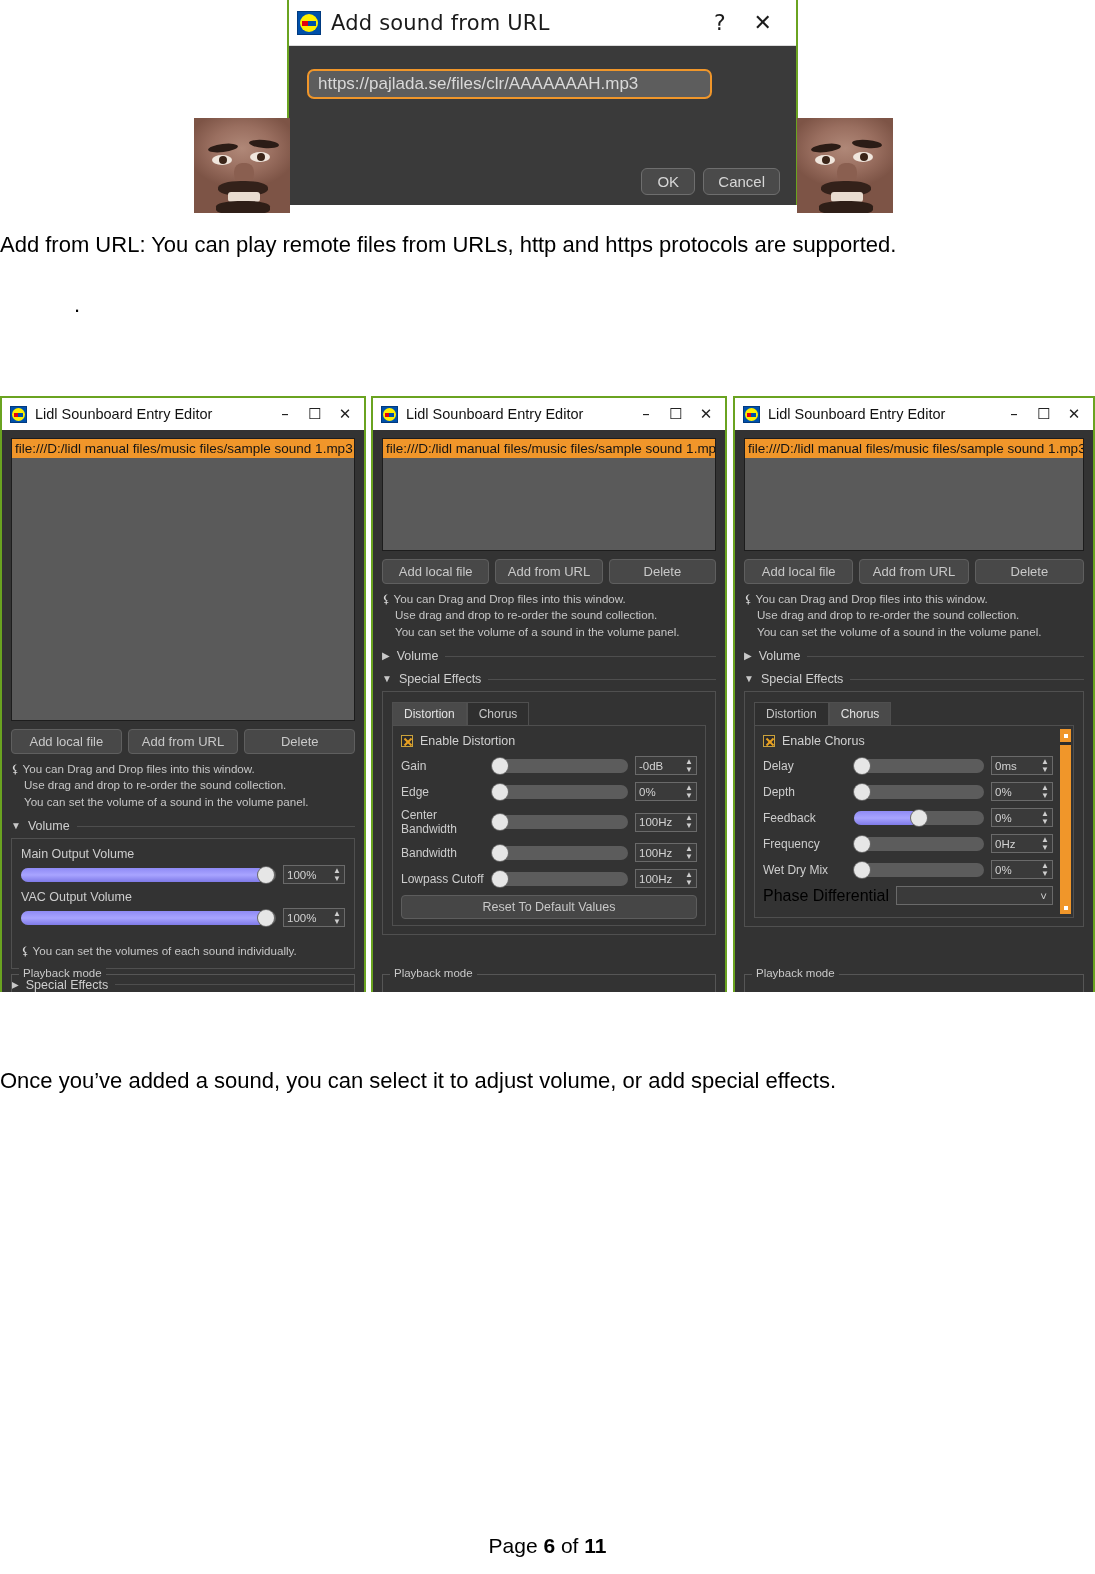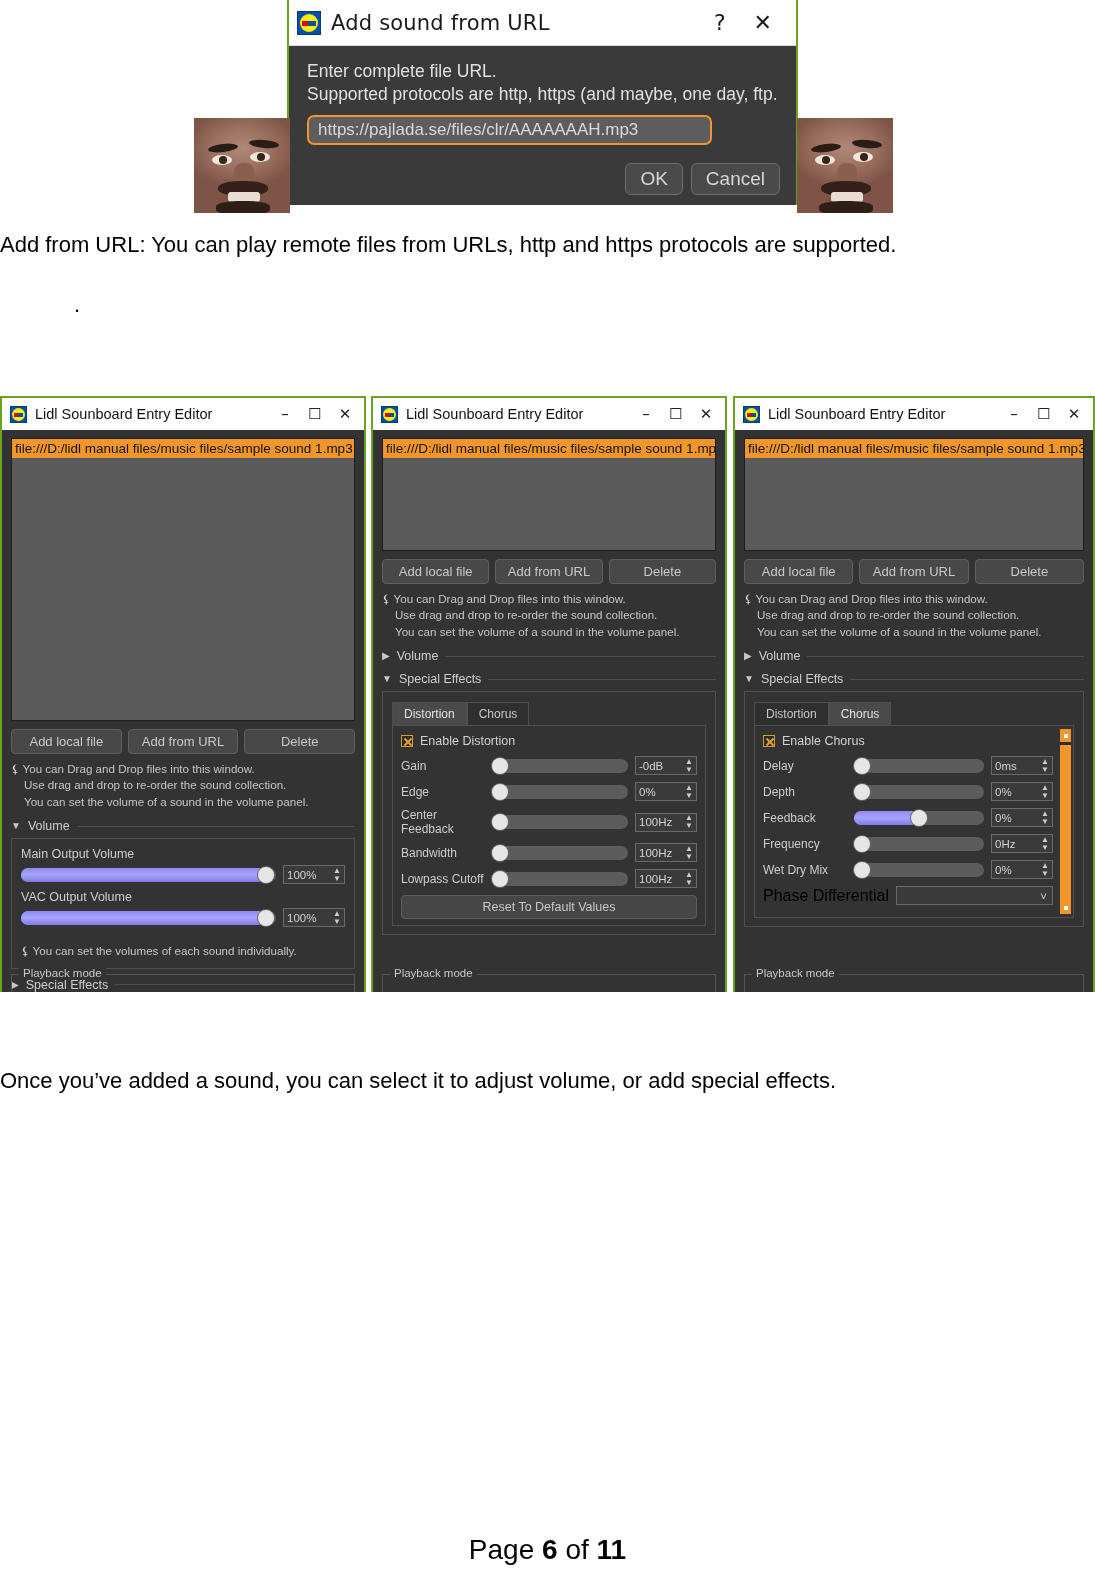--- a/index.html
+++ b/index.html
@@ -51,21 +51,21 @@
   #url-dialog .hint { font-size:17.5px; color:#e0e0e0; line-height:1.32; white-space:pre-line;}
   #url-input {
     margin-top:9px; width:405px; height:30px;
     background:#5d5d5d; border:2px solid #f0962a; border-radius:7px;
     color:#d9d9d9; font-size:17px; padding:0 9px;
     font-family:"Liberation Sans", sans-serif;
   }
   #url-dialog .btnrow{position:absolute;right:16px;bottom:10px;display:flex;gap:8px;}
   #url-dialog .btnrow .btn{
     background:#4a4a4a;border:1px solid #6e6e6e;border-radius:6px;color:#d6d6d6;
-    font-size:19px;padding:4px 14px;min-width:54px;text-align:center;
+    font-size:15px;padding:4px 14px;min-width:54px;text-align:center;
   }
 
   
   .face{ position:absolute; top:118px; width:96px; height:95px; overflow:hidden;}
   #face-left{ left:194px; }
   #face-right{ left:797px; }
   .face .skin{
     position:absolute;inset:0;
     background:
       radial-gradient(ellipse 58% 42% at 50% 32%, #b08878 0%, #9a6f60 55%, #7d5446 100%),
@@ -88,21 +88,21 @@
     position:absolute; left:0px; font-size:22px; color:#000;
     font-family:"Liberation Sans", sans-serif; white-space:nowrap;
   }
   #para-1{ top:232px; }
   #para-dot{ top:292px; left:74px; font-size:22px; }
   #para-2{ top:1068px; }
 
   
   #footer{
     position:absolute; left:0; right:0; top:1534px; text-align:center;
-    font-size:28px; color:#000; font-family:"Liberation Sans", sans-serif;
+    font-size:21px; color:#000; font-family:"Liberation Sans", sans-serif;
   }
   #footer b{font-weight:bold;}
 
   
   .win{
     position:absolute; top:396px; height:596px;
     background:#22c55e; overflow:hidden;
     border-left:2px solid #6aa320; border-right:2px solid #6aa320; border-top:2px solid #6aa320;
   }
   #win1{ left:0px; width:366px; }
@@ -209,22 +209,20 @@
 
 <div id="url-dialog" class="qt">
   <div class="titlebar">
     <span class="lidl-logo"></span>
     <span class="dlg-title">Add sound from URL</span>
     <span class="tb-spacer"></span>
     <span class="tb-btn">?</span>
     <span class="tb-btn">✕</span>
   </div>
   <div class="body">
-    <div class="hint">Enter complete file URL.
-Supported protocols are http, https (and maybe, one day, ftp.</div>
     <input id="url-input" type="text" value="https://pajlada.se/files/clr/AAAAAAAH.mp3" style="">
     <div class="btnrow">
       <div class="btn">OK</div>
       <div class="btn">Cancel</div>
     </div>
   </div>
 </div>
 
 <div class="face" id="face-left">
   <div class="skin"></div>
@@ -378,21 +376,21 @@
           <span class="nm">Edge</span>
           <div class="track">
               <div class="knob" style="left:0px"></div>
             </div>
           <div class="spin">
               <span>0%</span>
               <span class="arrows">▲<br>▼</span>
             </div>
         </div>
         <div class="sliderrow">
-          <span class="nm">Center Feedback</span>
+          <span class="nm">Center Bandwidth</span>
           <div class="track">
               <div class="knob" style="left:0px"></div>
             </div>
           <div class="spin">
               <span>100Hz</span>
               <span class="arrows">▲<br>▼</span>
             </div>
         </div>
         <div class="sliderrow">
           <span class="nm">Bandwidth</span>

